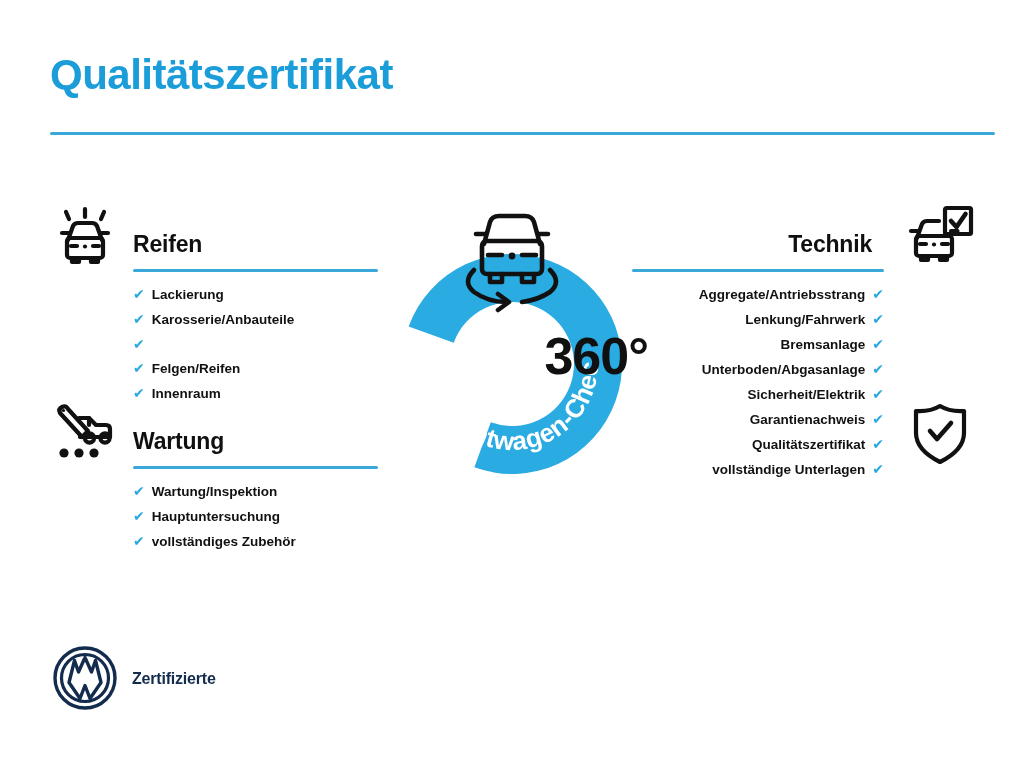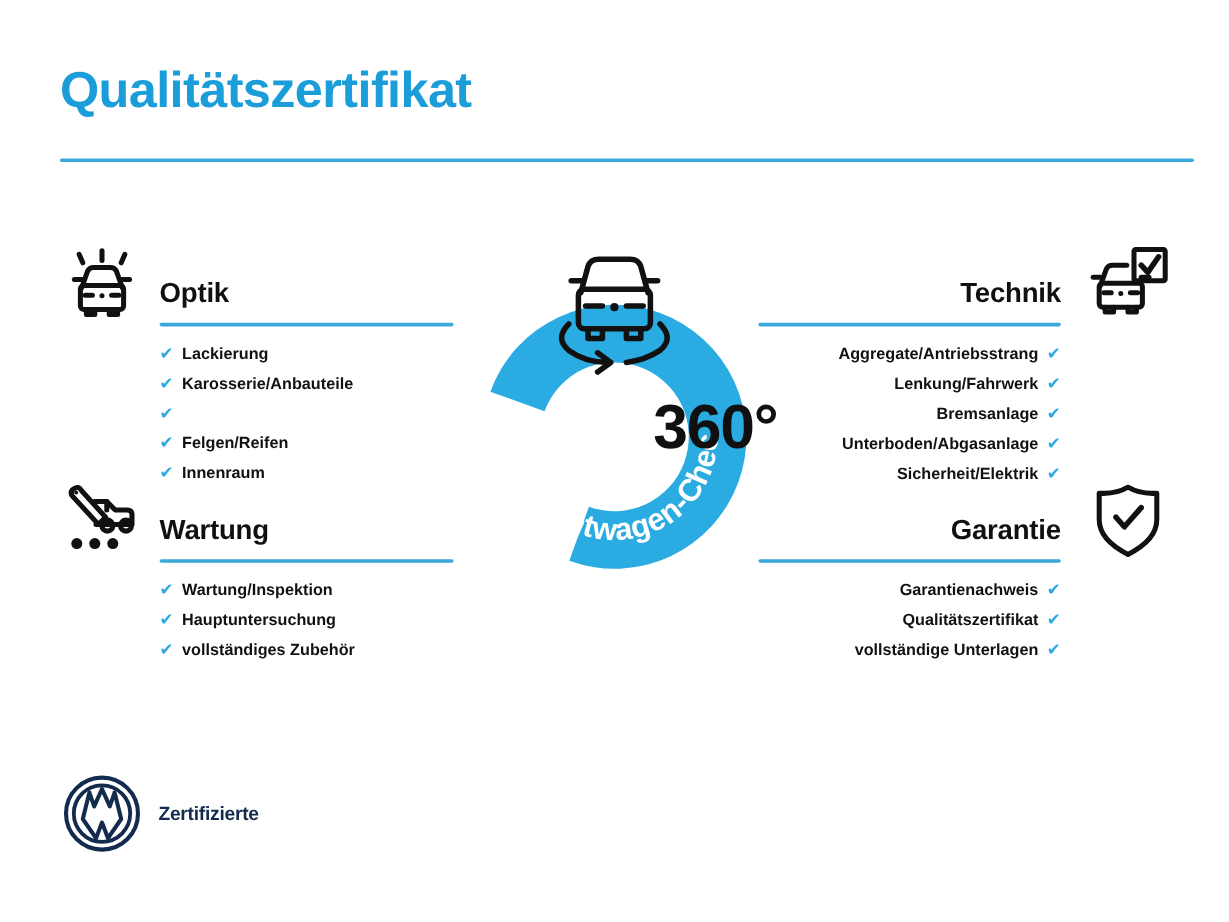--- a/index.html
+++ b/index.html
@@ -90,21 +90,21 @@
     letter-spacing: -0.2px;
     color: #101010;
     line-height: 1;
     position: absolute;
     bottom: 16px;
     left: 0;
     white-space: nowrap;
   }
   .col-right .sec-title {
     left: auto;
-    right: 0;
+    right: 12px;
   }
   .sec-underline {
     position: absolute;
     bottom: 0;
     left: 0;
     width: 100%;
     height: 3px;
     background: #3aa8d8;
     border-radius: 2px;
   }
@@ -206,21 +206,21 @@
           <path d="M53.5 33 L60 33"></path>
           <rect x="19" y="38" width="36" height="20" rx="3"></rect>
           <path d="M24 58 L24 62 L31 62 L31 58"></path>
           <path d="M43 58 L43 62 L50 62 L50 58"></path>
           <path d="M23 46 L29 46"></path>
           <path d="M45 46 L51 46"></path>
           <circle cx="37" cy="46.5" r="2.1" fill="#111" stroke="none"></circle>
         </svg>
       </span>
       <div class="sec-head">
-        <div class="sec-title">Optik</div>
+        <div class="sec-title">Reifen</div>
         <div class="sec-underline"></div>
       </div>
       <ul class="sec-list">
         <li>
           <span class="chk">✔</span>
           <span>Lackierung</span>
         </li>
         <li>
           <span class="chk">✔</span>
           <span>Karosserie/Anbauteile</span>
@@ -323,24 +323,20 @@
   </div>
 
   <div class="col col-right sec-garantie">
     <div class="section">
       <span class="sec-icon">
         <svg viewBox="0 0 74 74" fill="none" stroke="#111" stroke-width="4.2" stroke-linecap="round" stroke-linejoin="round">
           <path d="M37 9 Q47 15 61 14 L61 36 Q61 53 37 65 Q13 53 13 36 L13 14 Q27 15 37 9 Z"></path>
           <path d="M27 34 L34 42 L48 26" stroke-width="4.6"></path>
         </svg>
       </span>
-      <div class="sec-head">
-        <div class="sec-title">Garantie</div>
-        <div class="sec-underline"></div>
-      </div>
       <ul class="sec-list">
         <li>
           <span>Garantienachweis</span>
           <span class="chk">✔</span>
         </li>
         <li>
           <span>Qualitätszertifikat</span>
           <span class="chk">✔</span>
         </li>
         <li>

